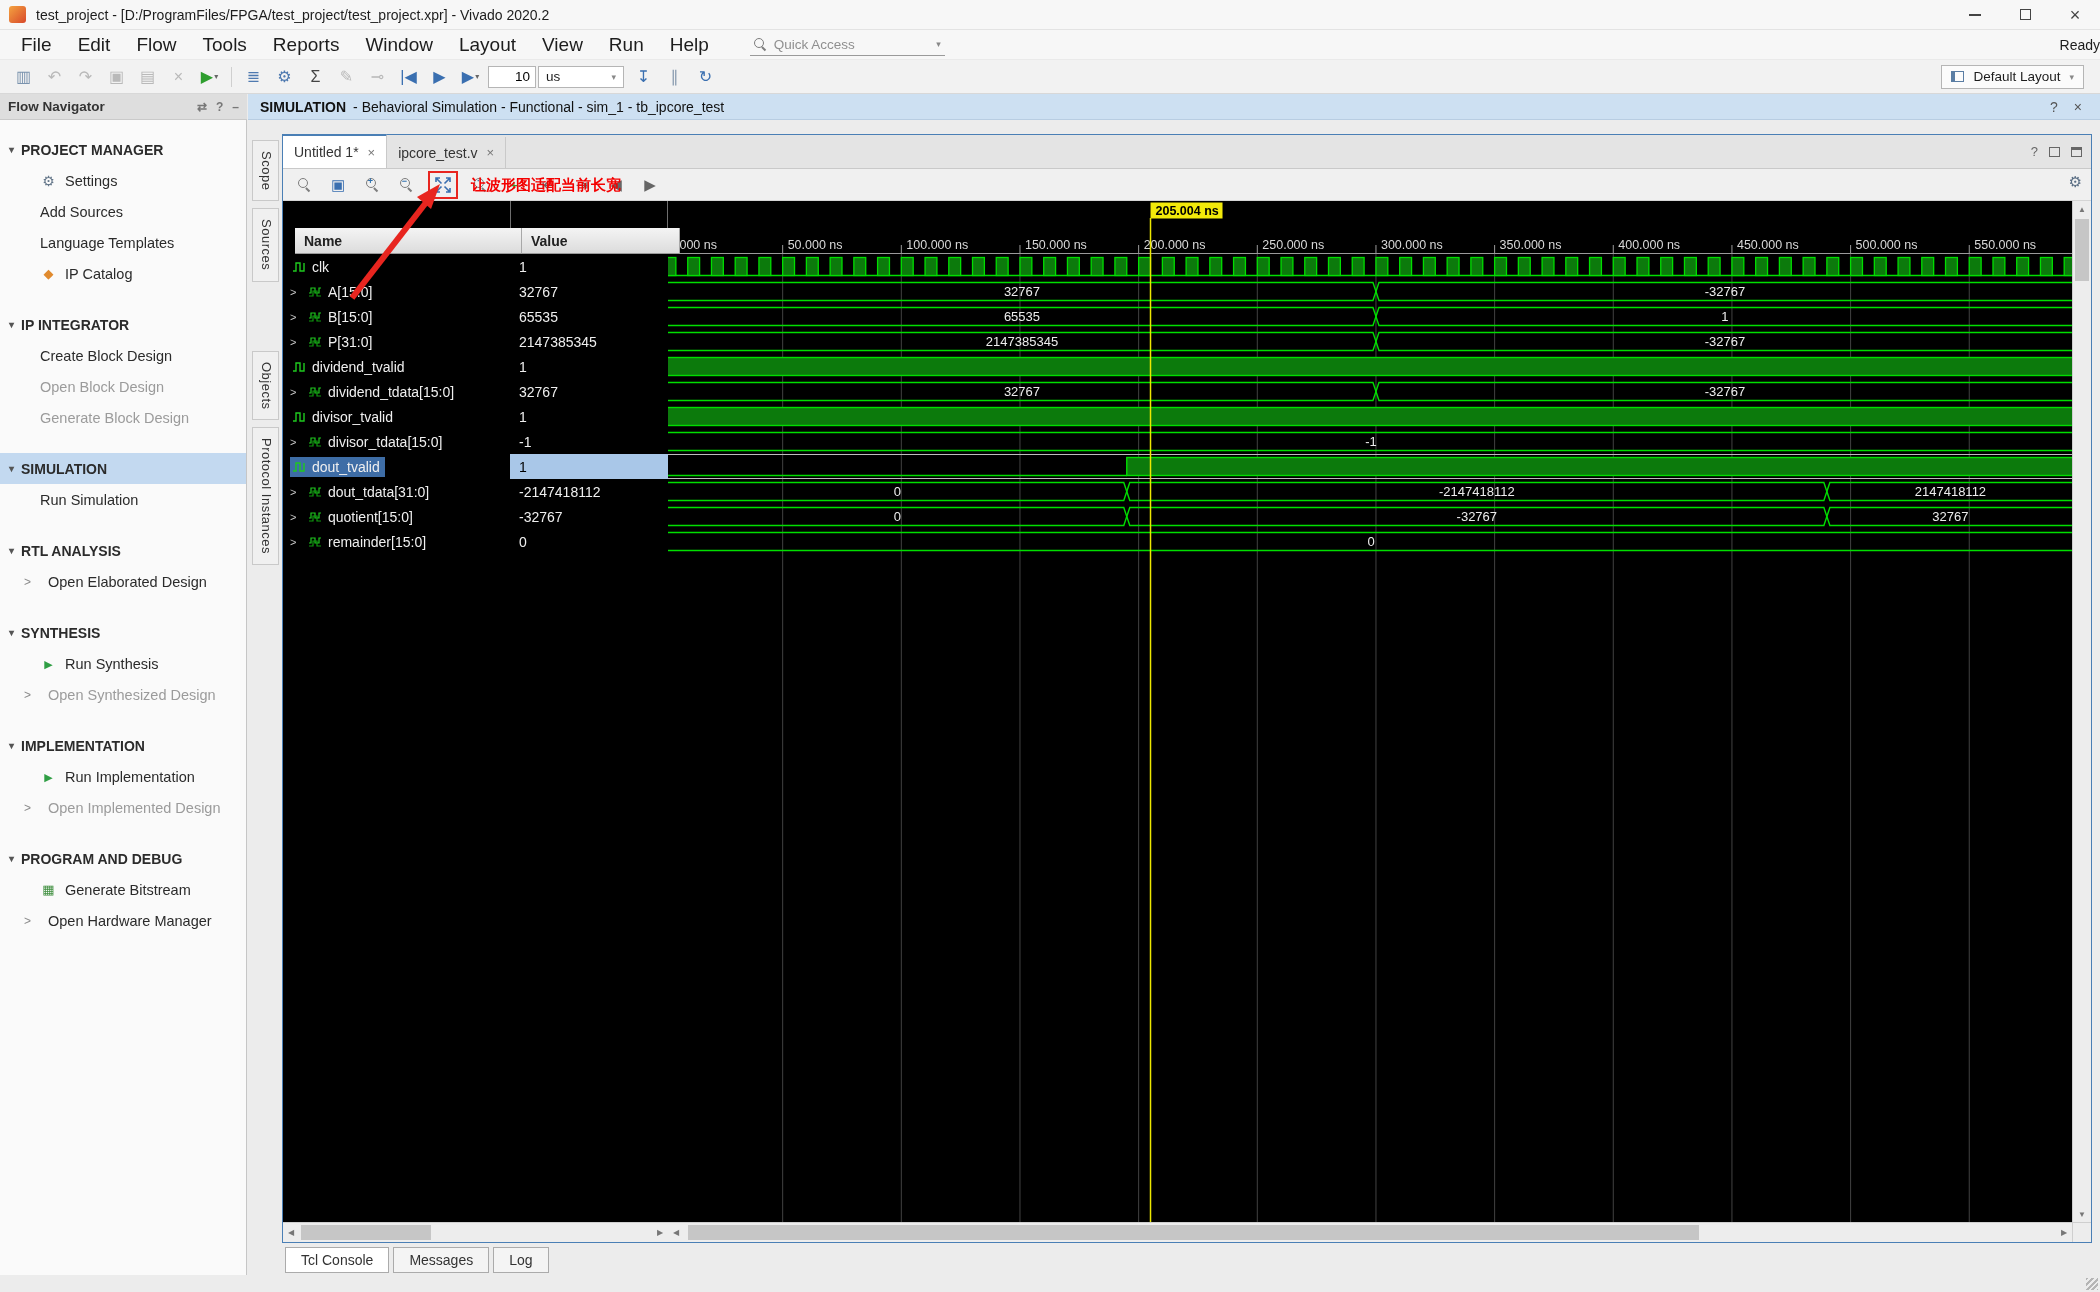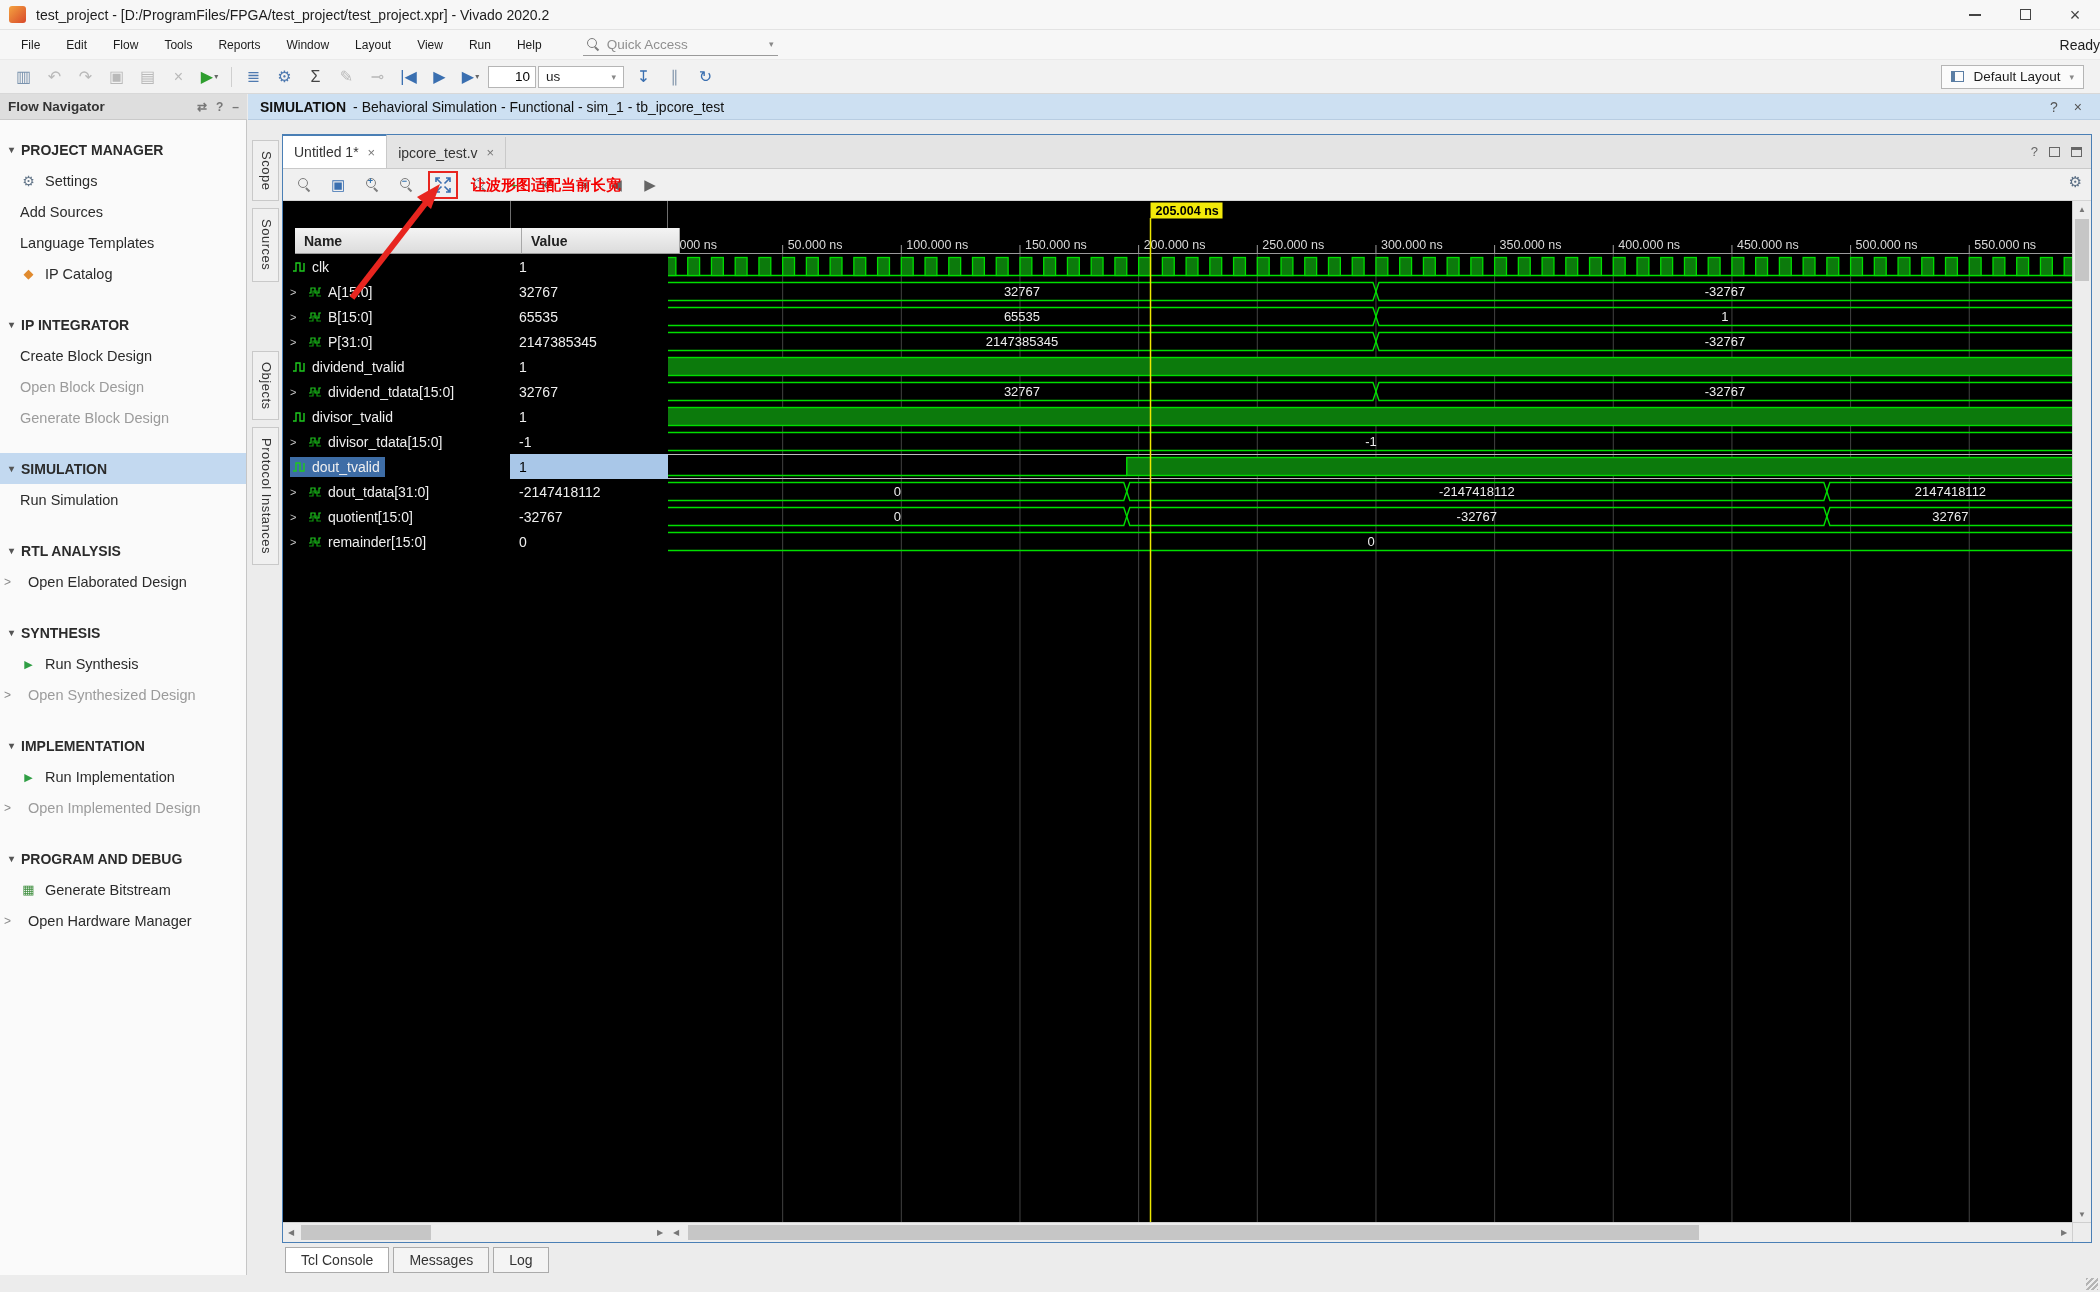--- a/index.html
+++ b/index.html
@@ -14,21 +14,21 @@
 .title-text{margin-left:10px;font-size:14px;color:#1d1d1d;}
 .win-btns{margin-left:auto;display:flex;height:100%;}
 .win-btn{width:50px;height:100%;display:flex;align-items:center;justify-content:center;color:#444;}
 .glyph-min{width:12px;height:1px;border-bottom:2px solid #444;display:inline-block;}
 .glyph-max{width:11px;height:11px;border:1.5px solid #444;display:inline-block;}
 .glyph-close{font-size:18px;line-height:1;}
 
 
 .menubar{left:0;top:30px;width:2100px;height:30px;background:#F7F7F7;display:flex;align-items:center;border-bottom:1px solid #EAEAEA;}
 .menu-items{display:flex;height:100%;margin-left:8px;}
-.menu-item{padding:0 13px;font-size:12px;color:#1d1d1d;display:flex;align-items:center;}
+.menu-item{padding:0 13px;font-size:19px;color:#1d1d1d;display:flex;align-items:center;}
 .quick-access{margin-left:28px;display:flex;align-items:center;gap:7px;border-bottom:1px solid #9a9a9a;width:195px;height:22px;padding:0 4px;color:#8f8f8f;font-size:13.5px;}
 .mag{position:relative;width:13px;height:13px;display:inline-block;flex:none;}
 .mag::before{content:"";position:absolute;left:0;top:0;width:8px;height:8px;border:1.6px solid #7d7d7d;border-radius:50%;}
 .mag::after{content:"";position:absolute;left:8.5px;top:8.5px;width:5px;height:1.8px;background:#7d7d7d;transform:rotate(45deg);transform-origin:left center;}
 .mag .mag-badge{position:absolute;left:1px;top:-2px;width:8px;text-align:center;font-size:9px;color:#2d6fad;font-weight:bold;}
 .qa-caret{margin-left:auto;font-size:9px;color:#888;}
 .ready{margin-left:auto;font-size:14px;color:#1d1d1d;}
 
 
 .toolbar{left:0;top:60px;width:2100px;height:34px;background:#F2F2F2;border-bottom:1px solid #D8D8D8;display:flex;align-items:center;padding-left:8px;}
@@ -47,21 +47,21 @@
 .banner .bt{font-weight:bold;margin-right:7px;}
 .banner-icons{margin-left:auto;display:flex;gap:16px;color:#555;font-size:14px;padding-right:6px;}
 
 
 .flownav{left:0;top:120px;width:247px;height:1155px;background:#FAFAFA;overflow:hidden;padding-top:14px;border-right:1px solid #C6C6C6;}
 .fn-section{margin-top:20px;}
 .fn-section:first-child{margin-top:0;}
 .fn-sec-header{height:31px;display:flex;align-items:center;padding-left:9px;gap:7px;font-size:14px;font-weight:bold;color:#2b2b2b;}
 .fn-sec-header.sel{background:#C3D9F0;}
 .fn-arrow{font-size:10px;color:#555;}
-.fn-item{height:31px;display:flex;align-items:center;padding-left:20px;font-size:14.5px;color:#2b2b2b;gap:8px;}
+.fn-item{height:31px;display:flex;align-items:center;padding-left:40px;font-size:14.5px;color:#2b2b2b;gap:8px;}
 .fn-item.disabled{color:#9B9B9B;}
 .fn-chevron{font-size:12px;color:#8a8a8a;margin-left:-16px;width:16px;}
 .fn-icon{width:17px;text-align:center;font-size:13px;flex:none;}
 .fni-gear::before{content:"⚙";color:#65778a;font-size:14px;}
 .fni-play::before{content:"▶";color:#2F9E44;font-size:11px;}
 .fni-ip::before{content:"◆";color:#E08A2E;font-size:13px;}
 .fni-bitstream::before{content:"▦";color:#3E8E3E;font-size:13px;}
 
 
 .sidetabs{left:252px;top:140px;width:27px;display:flex;flex-direction:column;}

